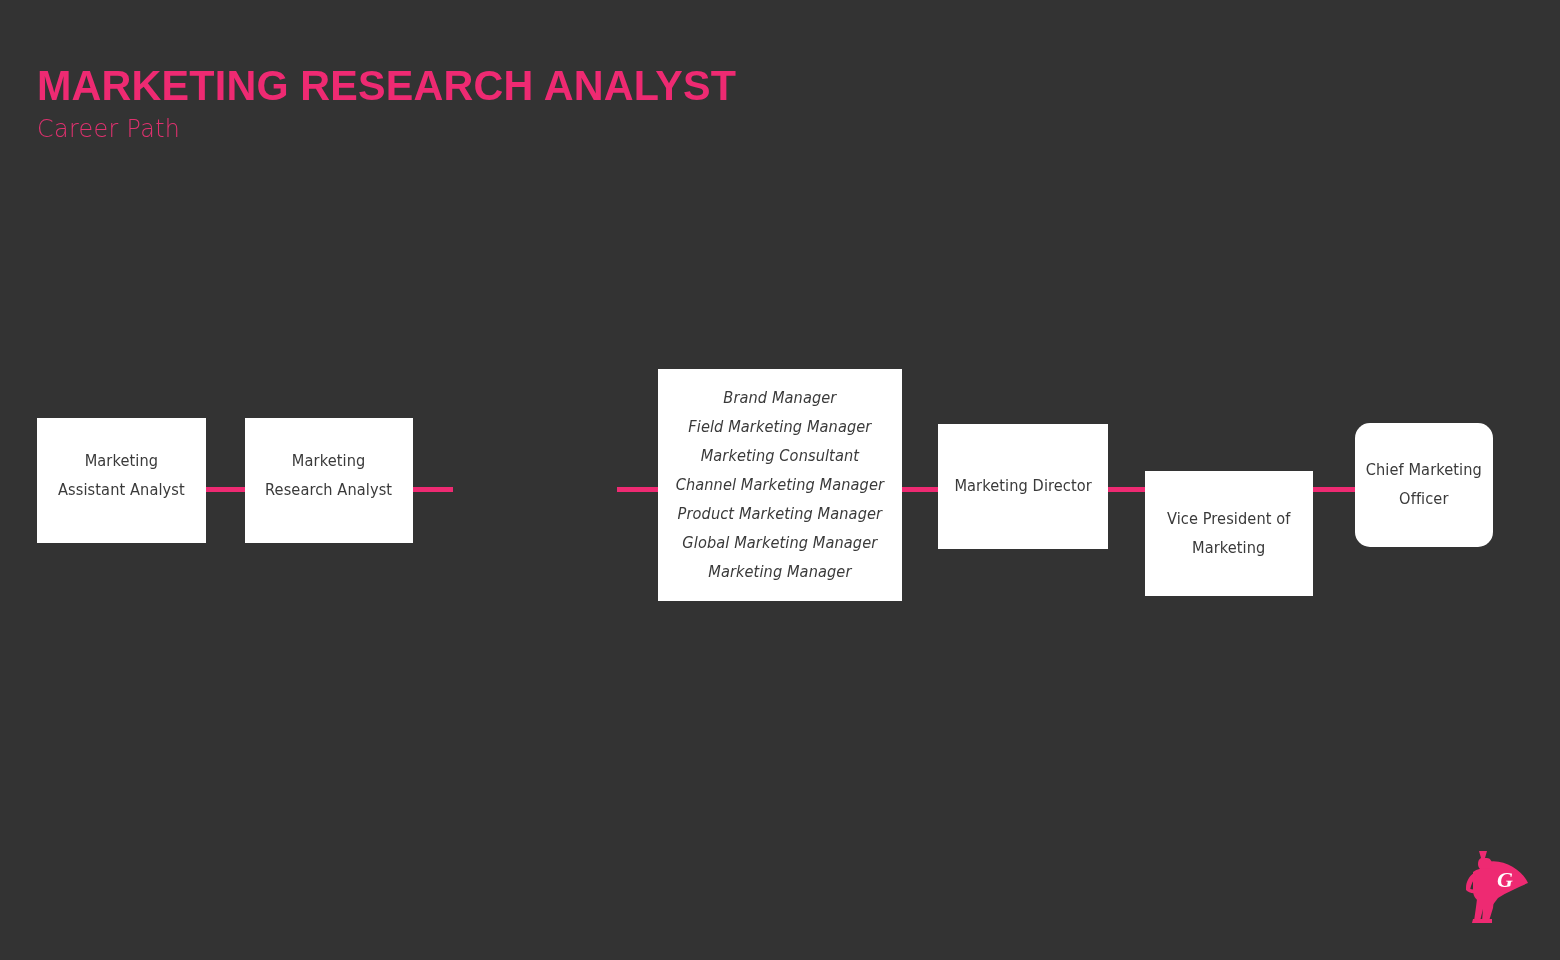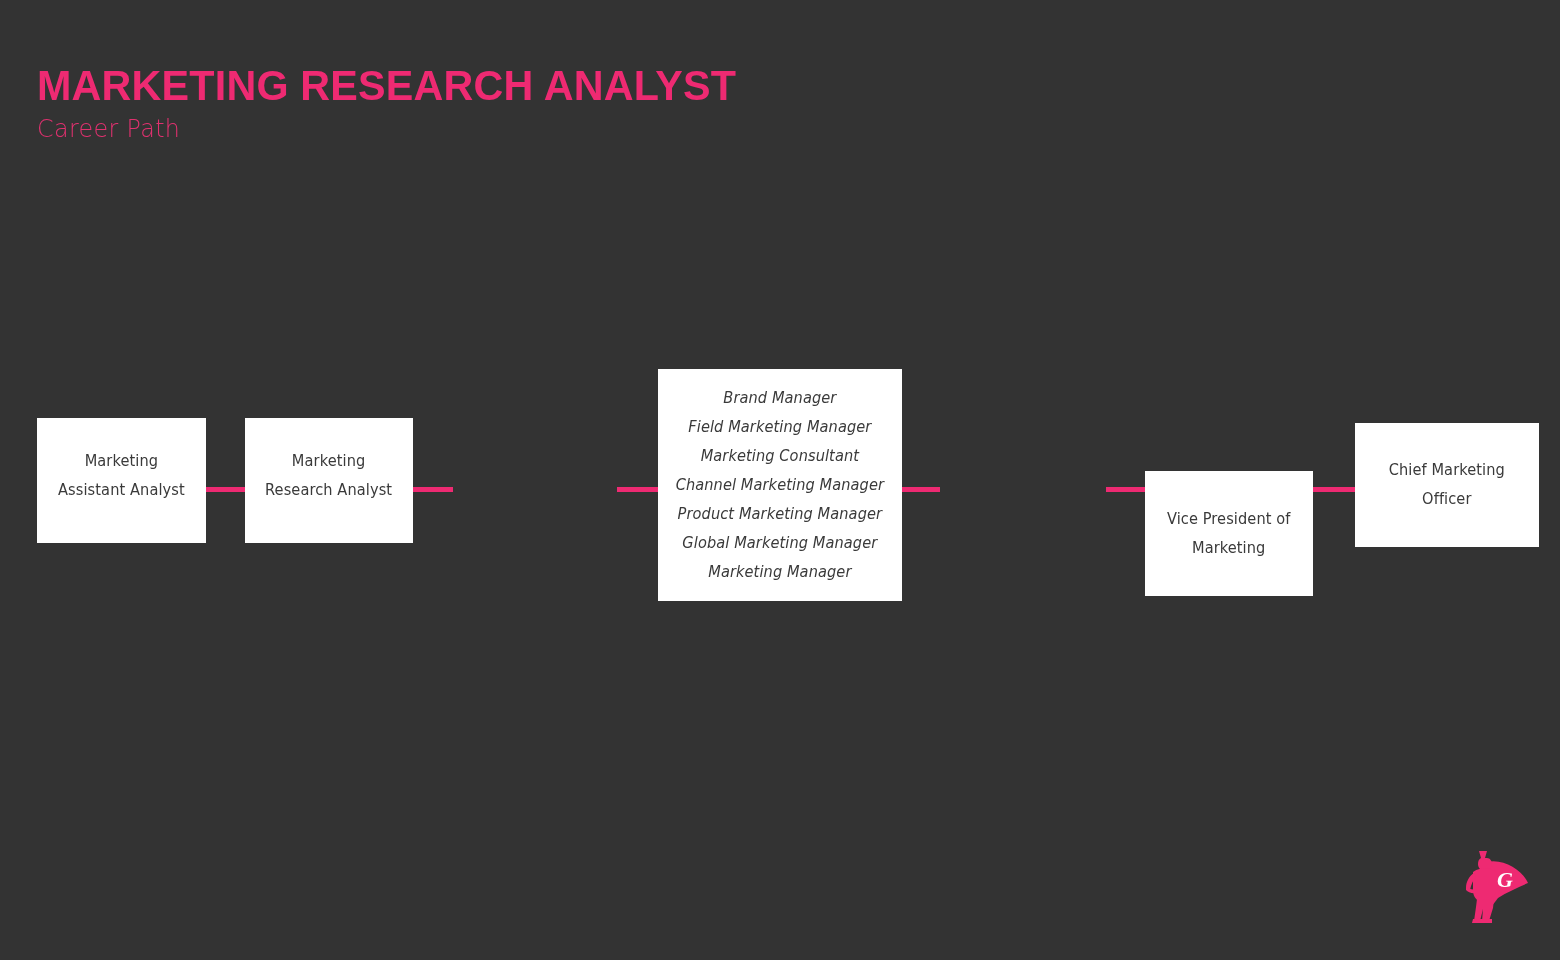--- a/index.html
+++ b/index.html
@@ -89,21 +89,21 @@
     transform: scaleX(0.94);
   }
 
   
   #node-0 { left: 37px;   top: 418px; width: 169px; height: 125px; }
   #node-1 { left: 245px;  top: 418px; width: 168px; height: 125px; }
   #node-2 { left: 451px;  top: 417px; width: 168px; height: 126px; }
   #node-3 { left: 658px;  top: 369px; width: 244px; height: 232px; font-style: italic; }
   #node-4 { left: 938px;  top: 424px; width: 170px; height: 125px; }
   #node-5 { left: 1145px; top: 423px; width: 168px; height: 125px; margin-top: 48px; }
-  #node-6 { left: 1355px; top: 423px; width: 184px; height: 124px; }
+  #node-6 { left: 1355px; top: 423px; width: 138px; height: 124px; border-radius: 15px; }
 
   
   #node-0 .node-body, #node-1 .node-body, #node-2 .node-body { transform: translateY(-5px); }
   #node-3 .node-body { transform: translateY(0px); }
   #node-4 .node-body, #node-5 .node-body, #node-6 .node-body { transform: translateY(0px); }
 
   
   #conn-0 { left: 204px;  width: 43px;  }
   #conn-1 { left: 411px;  width: 42px;  }
   #conn-2 { left: 617px;  width: 43px;  }
@@ -157,20 +157,25 @@
       <span class="node-line">Brand Manager</span>
       <span class="node-line">Field Marketing Manager</span>
       <span class="node-line">Marketing Consultant</span>
       <span class="node-line">Channel Marketing Manager</span>
       <span class="node-line">Product Marketing Manager</span>
       <span class="node-line">Global Marketing Manager</span>
       <span class="node-line">Marketing Manager</span>
     </div>
   </div>
 
+  <div class="node" id="node-4">
+    <div class="node-body">
+      <span class="node-line">Marketing Director</span>
+    </div>
+  </div>
 
   <div class="node" id="node-5">
     <div class="node-body">
       <span class="node-line">Vice President of</span>
       <span class="node-line">Marketing</span>
     </div>
   </div>
 
   <div class="node" id="node-6">
     <div class="node-body">

